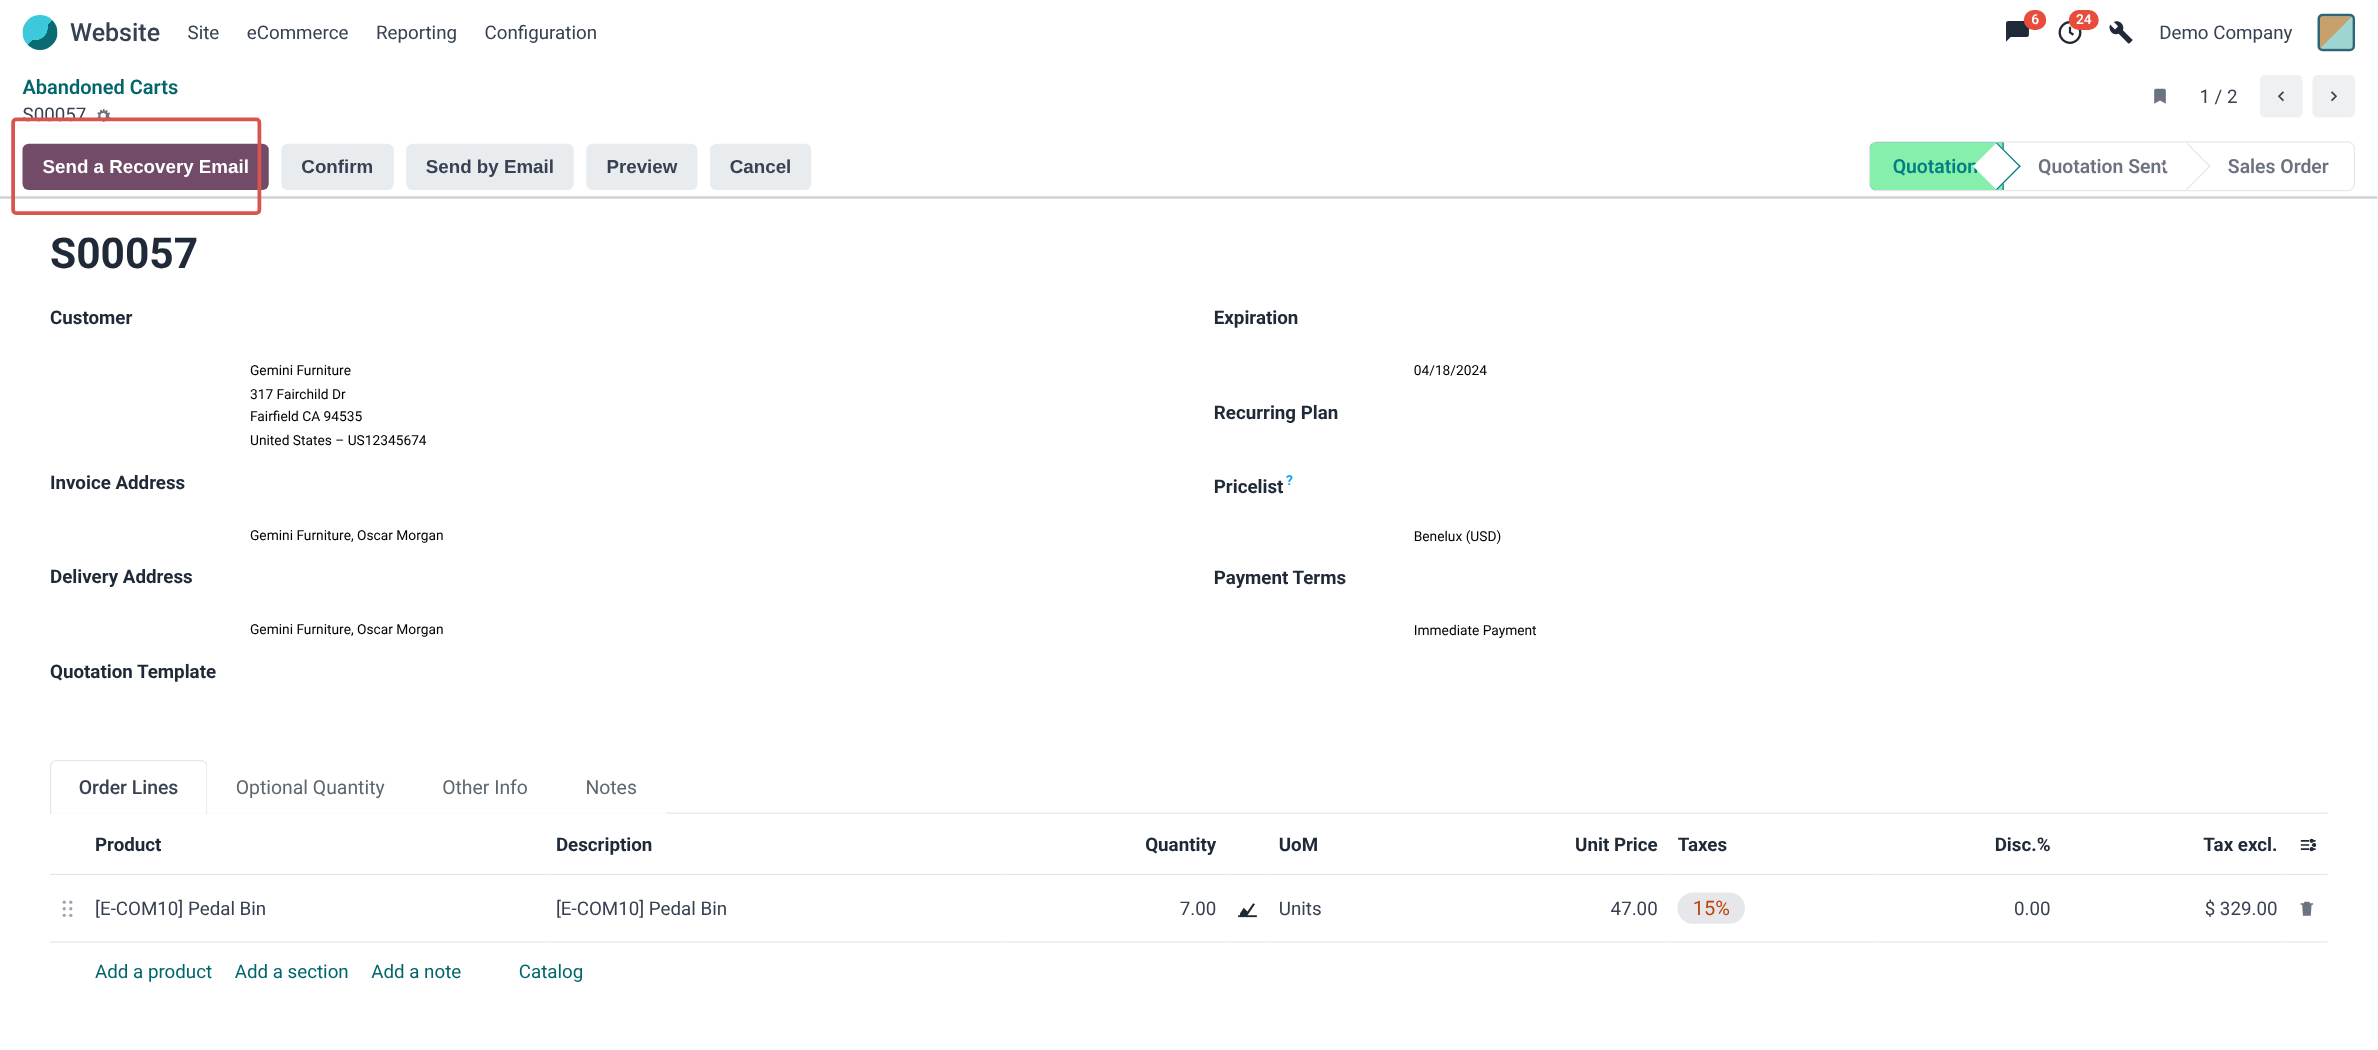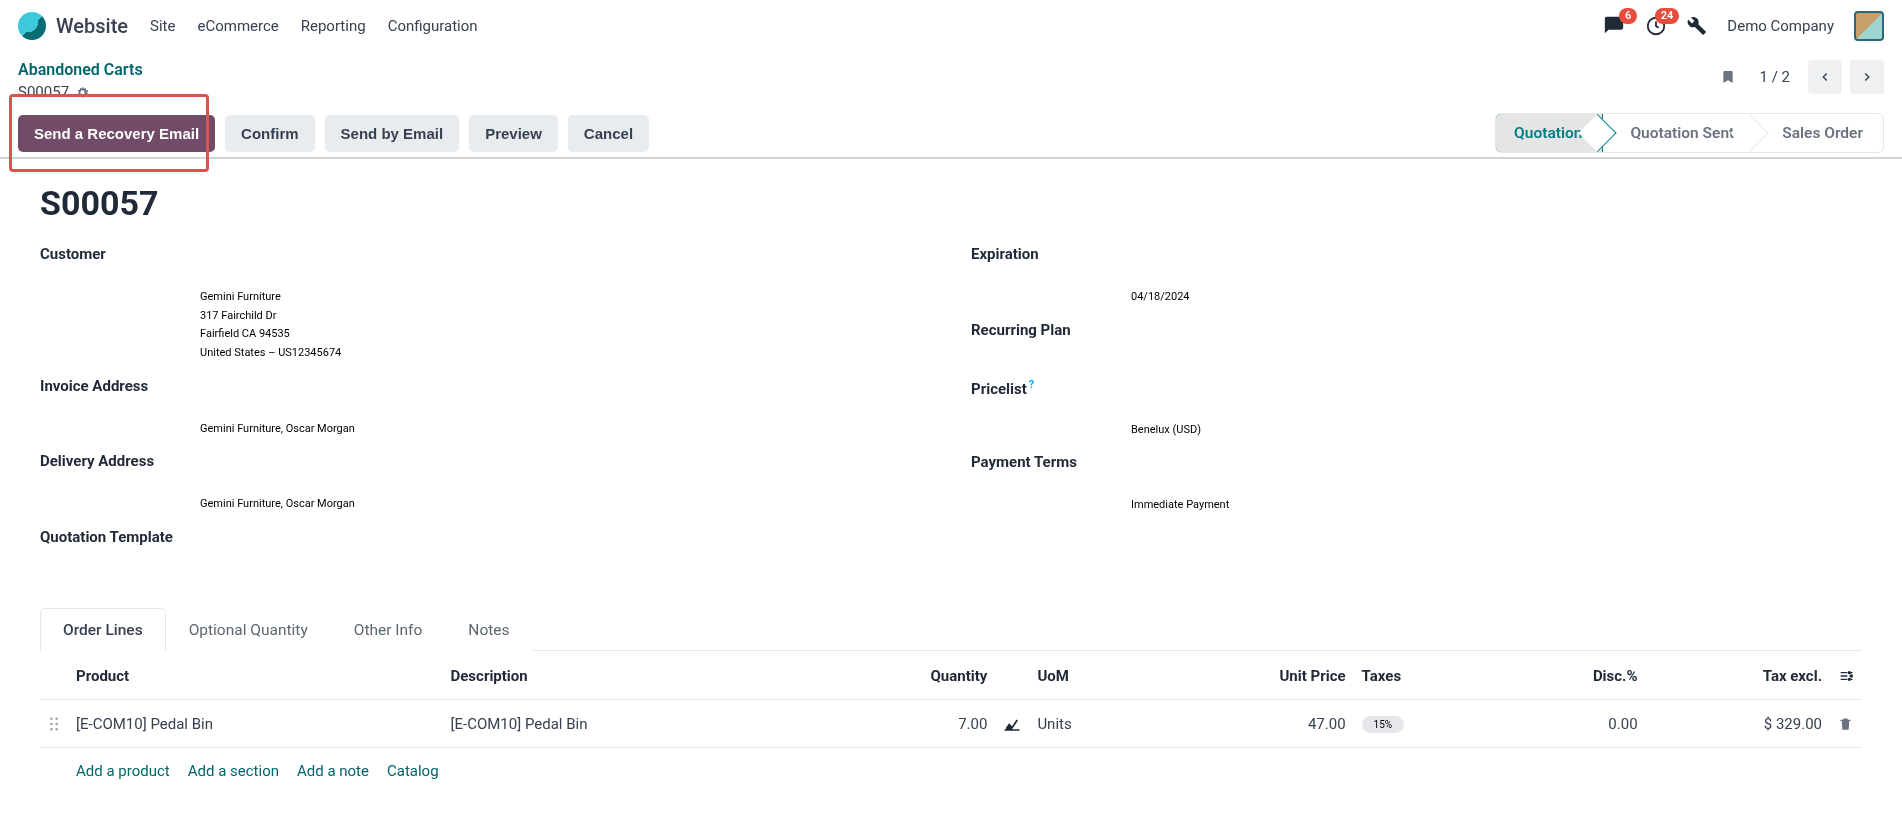--- a/index.html
+++ b/index.html
@@ -49,21 +49,21 @@
   
   .actionbar{display:flex;align-items:center;gap:10px;padding:10px 18px 4px;border-bottom:2px solid #cfd4d8;position:relative;}
   .btn{border:none;border-radius:5px;padding:10px 16px;font-size:15px;font-weight:600;cursor:pointer;background:#e9ecef;color:#374151;}
   .btn-primary{background:var(--primary-btn);color:#fff;}
   .highlight-box{position:absolute;left:9px;top:-9px;border:3px solid var(--highlight);border-radius:4px;width:200px;height:78px;pointer-events:none;}
 
   
   .stages{margin-left:auto;display:flex;align-items:stretch;height:40px;border:1px solid var(--border);border-radius:6px;overflow:hidden;}
   .stage{position:relative;display:flex;align-items:center;padding:0 20px 0 28px;color:var(--stage-inactive);font-weight:600;font-size:15.5px;cursor:pointer;}
   .stage:first-child{padding-left:18px;}
-  .stage.active{color:var(--stage-active);border:1.5px solid var(--stage-border);border-radius:6px 0 0 6px;margin:-1px;background:#e5e5e5;z-index:2;}
+  .stage.active{color:var(--stage-active);border:1.5px solid var(--stage-border);border-radius:6px 0 0 6px;margin:-1px;background:#86efac;z-index:2;}
   .stage:not(:last-child)::after{
     content:"";position:absolute;right:-9px;top:50%;transform:translateY(-50%) rotate(45deg);
     width:26px;height:26px;background:#fff;border-top:1px solid var(--border);border-right:1px solid var(--border);z-index:1;}
   .stage.active::after{border-color:var(--stage-border);}
 
   
   .sheet{padding:14px 40px 0 40px;}
   .record-title{font-size:34px;font-weight:700;color:#1F2937;margin:10px 0 22px;}
   .form-cols{display:flex;gap:40px;}
   .col{flex:1;}
@@ -78,27 +78,27 @@
   .tab{padding:12px 22px;border:1px solid transparent;border-bottom:none;color:#4B5563;font-size:15.5px;cursor:pointer;position:relative;top:1px;background:#fff;}
   .tab.active{border-color:var(--border);border-top:1px solid var(--border);border-radius:5px 5px 0 0;color:#374151;font-weight:500;background:#fff;}
   .tab:not(.active){color:#5b6770;}
 
   
   table.order-lines{width:100%;border-collapse:collapse;margin-top:2px;}
   .order-lines th{text-align:left;font-weight:700;font-size:15px;color:#1F2937;padding:14px 8px;border-bottom:1px solid var(--border);}
   .order-lines th.r, .order-lines td.r{text-align:right;}
   .order-lines td{padding:14px 8px;border-bottom:1px solid var(--border);color:#374151;font-size:15px;vertical-align:middle;}
   .drag{color:#9CA3AF;cursor:grab;width:18px;text-align:center;}
-  .tax-pill{display:inline-block;background:#e5e7eb;border-radius:999px;padding:3px 12px;font-size:10px;color:#000000;}
+  .tax-pill{display:inline-block;background:#e5e7eb;border-radius:999px;padding:3px 12px;font-size:16px;color:#c2410c;}
   .trash{color:#6B7280;cursor:pointer;width:22px;text-align:right;}
   .col-tool{width:24px;text-align:right;color:#374151;cursor:pointer;}
 
   .addrow{display:flex;gap:18px;padding:14px 8px 0 36px;}
   .addrow span{color:var(--teal);cursor:pointer;font-size:15px;}
-  .addrow .catalog{}
+  .addrow .catalog{margin-left:28px;}
 
   svg{display:block;}
 </style>
 </head>
 <body>
 
 <div class="topnav">
   <div class="logo"></div>
   <div class="app-title">Website</div>
   <div class="nav-links">

